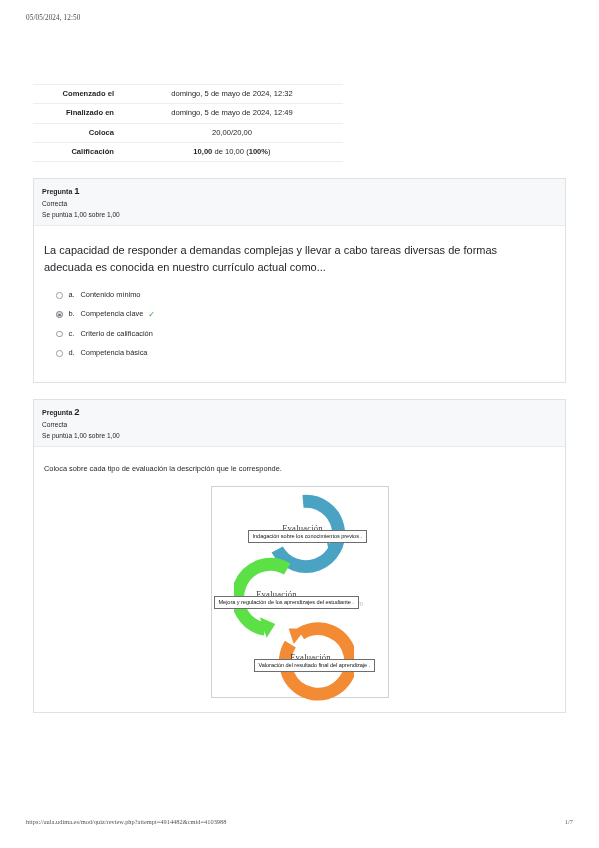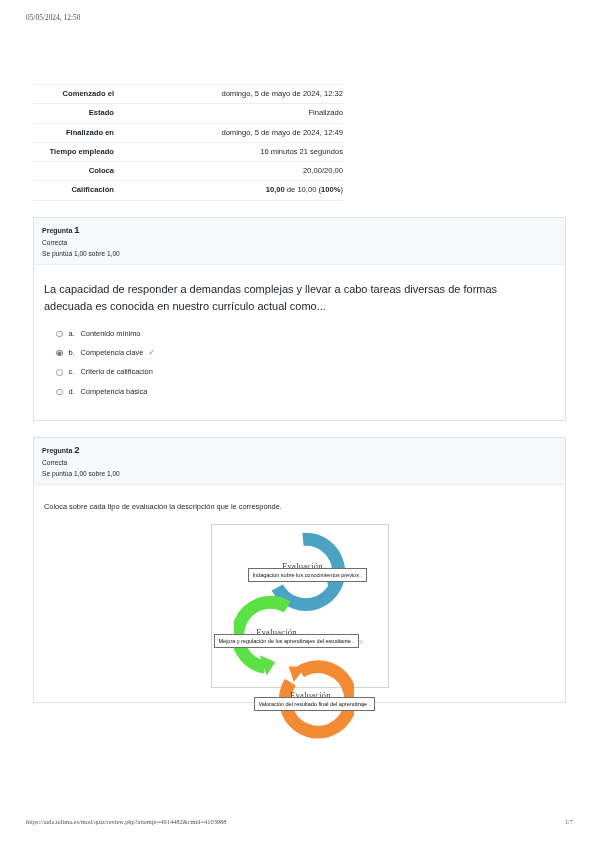--- a/index.html
+++ b/index.html
@@ -64,21 +64,21 @@
   table.summary th {
     text-align: right;
     font-weight: bold;
     padding: 4px 7px 0 0;
     width: 88px;
     vertical-align: top;
     color: #1d2125;
     line-height: 1.35;
   }
   table.summary td {
-    text-align: right;
+    text-align: center;
     padding: 4px 0 4px 0;
     vertical-align: top;
     color: #1d2125;
     line-height: 1.35;
     font-weight: normal;
   }
   table.summary td b { font-weight: bold; }
 
   
   .question {
@@ -164,21 +164,21 @@
     color: #1d2125;
     margin: 0 0 12px 0;
   }
   .diagram-wrap {
     display: flex;
     justify-content: center;
   }
   .diagram {
     position: relative;
     width: 178px;
-    height: 164px;
+    height: 212px;
     border: 1px solid #cfd3d7;
     background: #fff;
   }
   .ring {
     position: absolute;
     width: 86px; height: 86px;
   }
   .ring svg { display: block; width: 86px; height: 86px; }
   .ring-label {
     position: absolute;
@@ -244,30 +244,22 @@
 
 <div class="content">
 
   <table class="summary">
     <tbody>
       <tr>
         <th>Comenzado el</th>
         <td>domingo, 5 de mayo de 2024, 12:32</td>
       </tr>
       <tr>
-        <th>Estado</th>
-        <td>Finalizado</td>
-      </tr>
-      <tr>
         <th>Finalizado en</th>
         <td>domingo, 5 de mayo de 2024, 12:49</td>
-      </tr>
-      <tr>
-        <th>Tiempo empleado</th>
-        <td>16 minutos 21 segundos</td>
       </tr>
       <tr>
         <th>Coloca</th>
         <td>20,00/20,00</td>
       </tr>
       <tr>
         <th>Calificación</th>
         <td><b>10,00</b><span> de 10,00 (</span><b>100%</b><span>)</span></td>
       </tr>
     </tbody>

